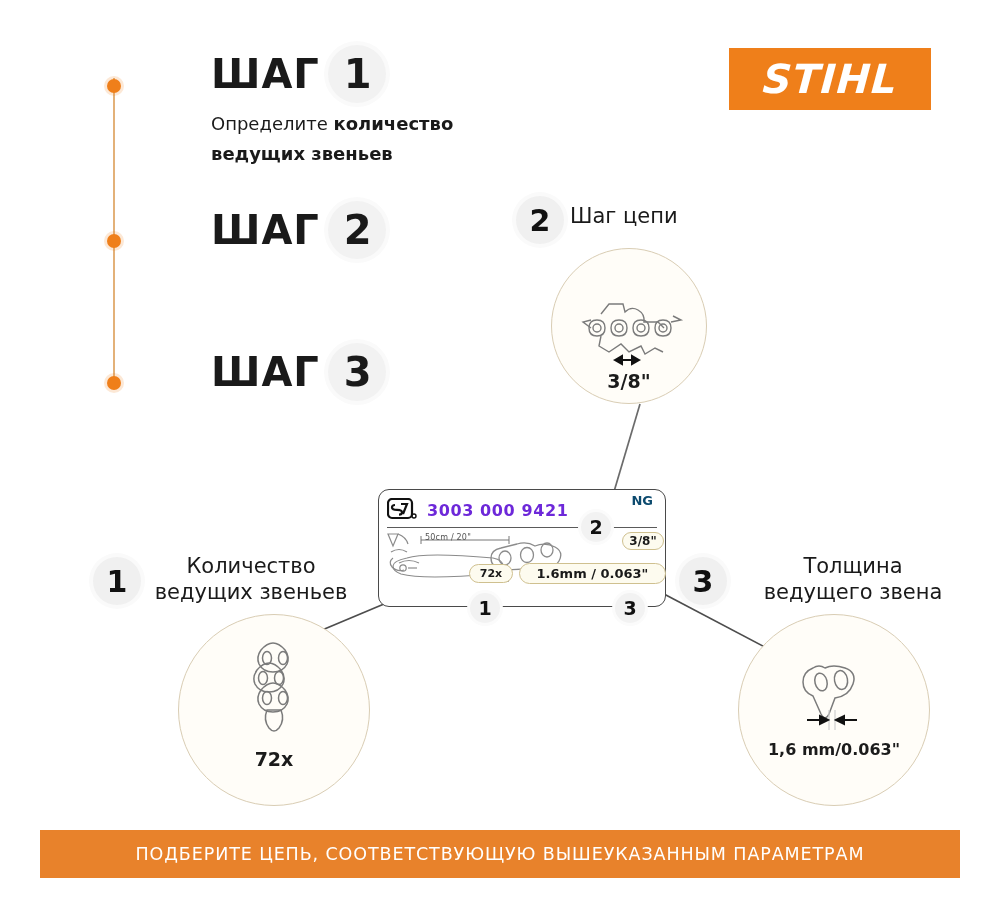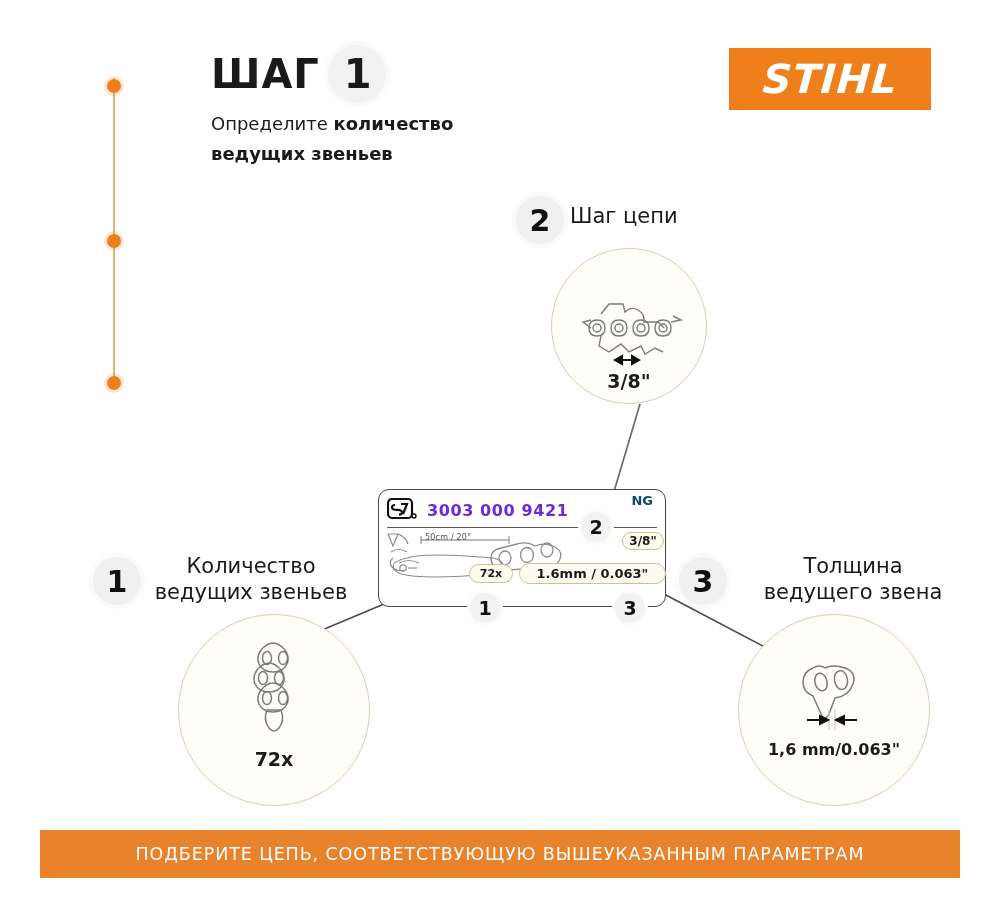--- a/index.html
+++ b/index.html
@@ -158,23 +158,33 @@
       <span class="burst"></span>
       <span class="word">ШАГ</span>
       <span class="num">1</span>
     </div>
     <div class="step-body">
       <span>Определите </span><b>количество ведущих звеньев</b>
     </div>
   </div>
 
   <div class="step s2">
+    <div class="step-head">
+      <span class="burst"></span>
+      <span class="word">ШАГ</span>
+      <span class="num">2</span>
+    </div>
   </div>
 
   <div class="step s3">
+    <div class="step-head">
+      <span class="burst"></span>
+      <span class="word">ШАГ</span>
+      <span class="num">3</span>
+    </div>
   </div>
 
   <div class="logo">
     <span class="logo-text">STIHL</span>
   </div>
 
   <svg class="connectors" viewBox="0 0 1000 900">
     <line x1="640" y1="404" x2="613" y2="495" stroke="#6b6b6b" stroke-width="1.7"></line>
     <line x1="384" y1="604" x2="265" y2="654" stroke="#4d4d4d" stroke-width="1.7"></line>
     <line x1="664" y1="594" x2="778" y2="654" stroke="#4d4d4d" stroke-width="1.7"></line>

